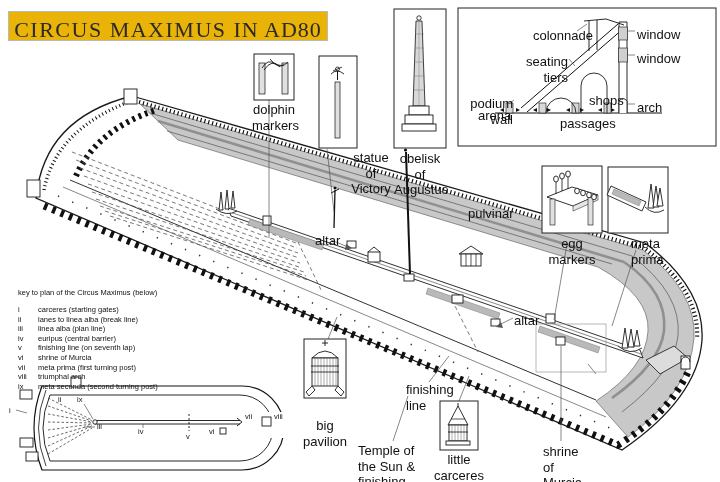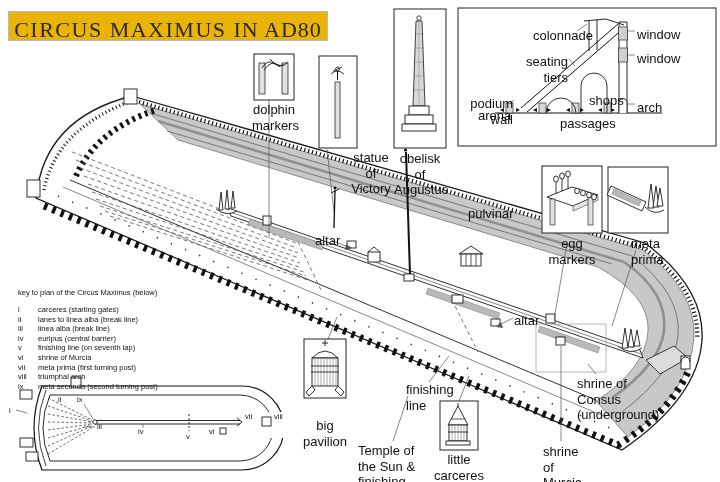--- a/index.html
+++ b/index.html
@@ -356,21 +356,20 @@
   <div class="lbl la" style="left:631px;top:236px;width:30px;">meta prima</div>
   <div class="lbl" style="left:297px;top:400px;width:56px;margin-top:18px;">big pavilion</div>
   <div class="lbl" style="left:430px;top:452px;width:58px;">little carceres</div>
 
   <div class="lbl la" style="left:468px;top:206px;width:44px;">pulvinar</div>
   <div class="lbl la" style="left:315px;top:233px;width:22px;">altar</div>
   <div class="lbl la" style="left:514px;top:313px;width:22px;">altar</div>
   <div class="lbl la" style="left:406px;top:382px;width:38px;">finishing line</div>
   <div class="lbl la" style="left:358px;top:443px;width:72px;">Temple of the Sun &amp; finishing box</div>
   <div class="lbl la" style="left:543px;top:444px;width:44px;">shrine of Murcia</div>
-  <div class="lbl la" style="left:577px;top:376px;width:85px;">shrine of Consus (underground)</div>
 
   <div class="lbl ra" style="left:533px;top:28px;width:42px;">colonnade</div>
   <div class="lbl la" style="left:637px;top:27px;width:34px;">window</div>
   <div class="lbl la" style="left:637px;top:51px;width:34px;">window</div>
   <div class="lbl ra" style="left:524px;top:54px;width:44px;">seating tiers</div>
   <div class="lbl ra" style="left:470px;top:96px;width:43px;">podium wall</div>
   <div class="lbl ra" style="left:478px;top:108px;width:32px;">arena</div>
   <div class="lbl la" style="left:589px;top:93px;width:30px;">shops</div>
   <div class="lbl la" style="left:637px;top:100px;width:24px;">arch</div>
   <div class="lbl la" style="left:552px;top:116px;width:40px;margin-left:8px;">passages</div>
@@ -380,21 +379,21 @@
     <div class="key-row">
         <span class="key-num">i</span>
         <span>carceres (starting gates)</span>
       </div>
     <div class="key-row">
         <span class="key-num">ii</span>
         <span>lanes to linea alba (break line)</span>
       </div>
     <div class="key-row">
         <span class="key-num">iii</span>
-        <span>linea alba (break line)</span>
+        <span>linea alba (plan line)</span>
       </div>
     <div class="key-row">
         <span class="key-num">iv</span>
         <span>euripus (central barrier)</span>
       </div>
     <div class="key-row">
         <span class="key-num">v</span>
         <span>finishing line (on seventh lap)</span>
       </div>
     <div class="key-row">

